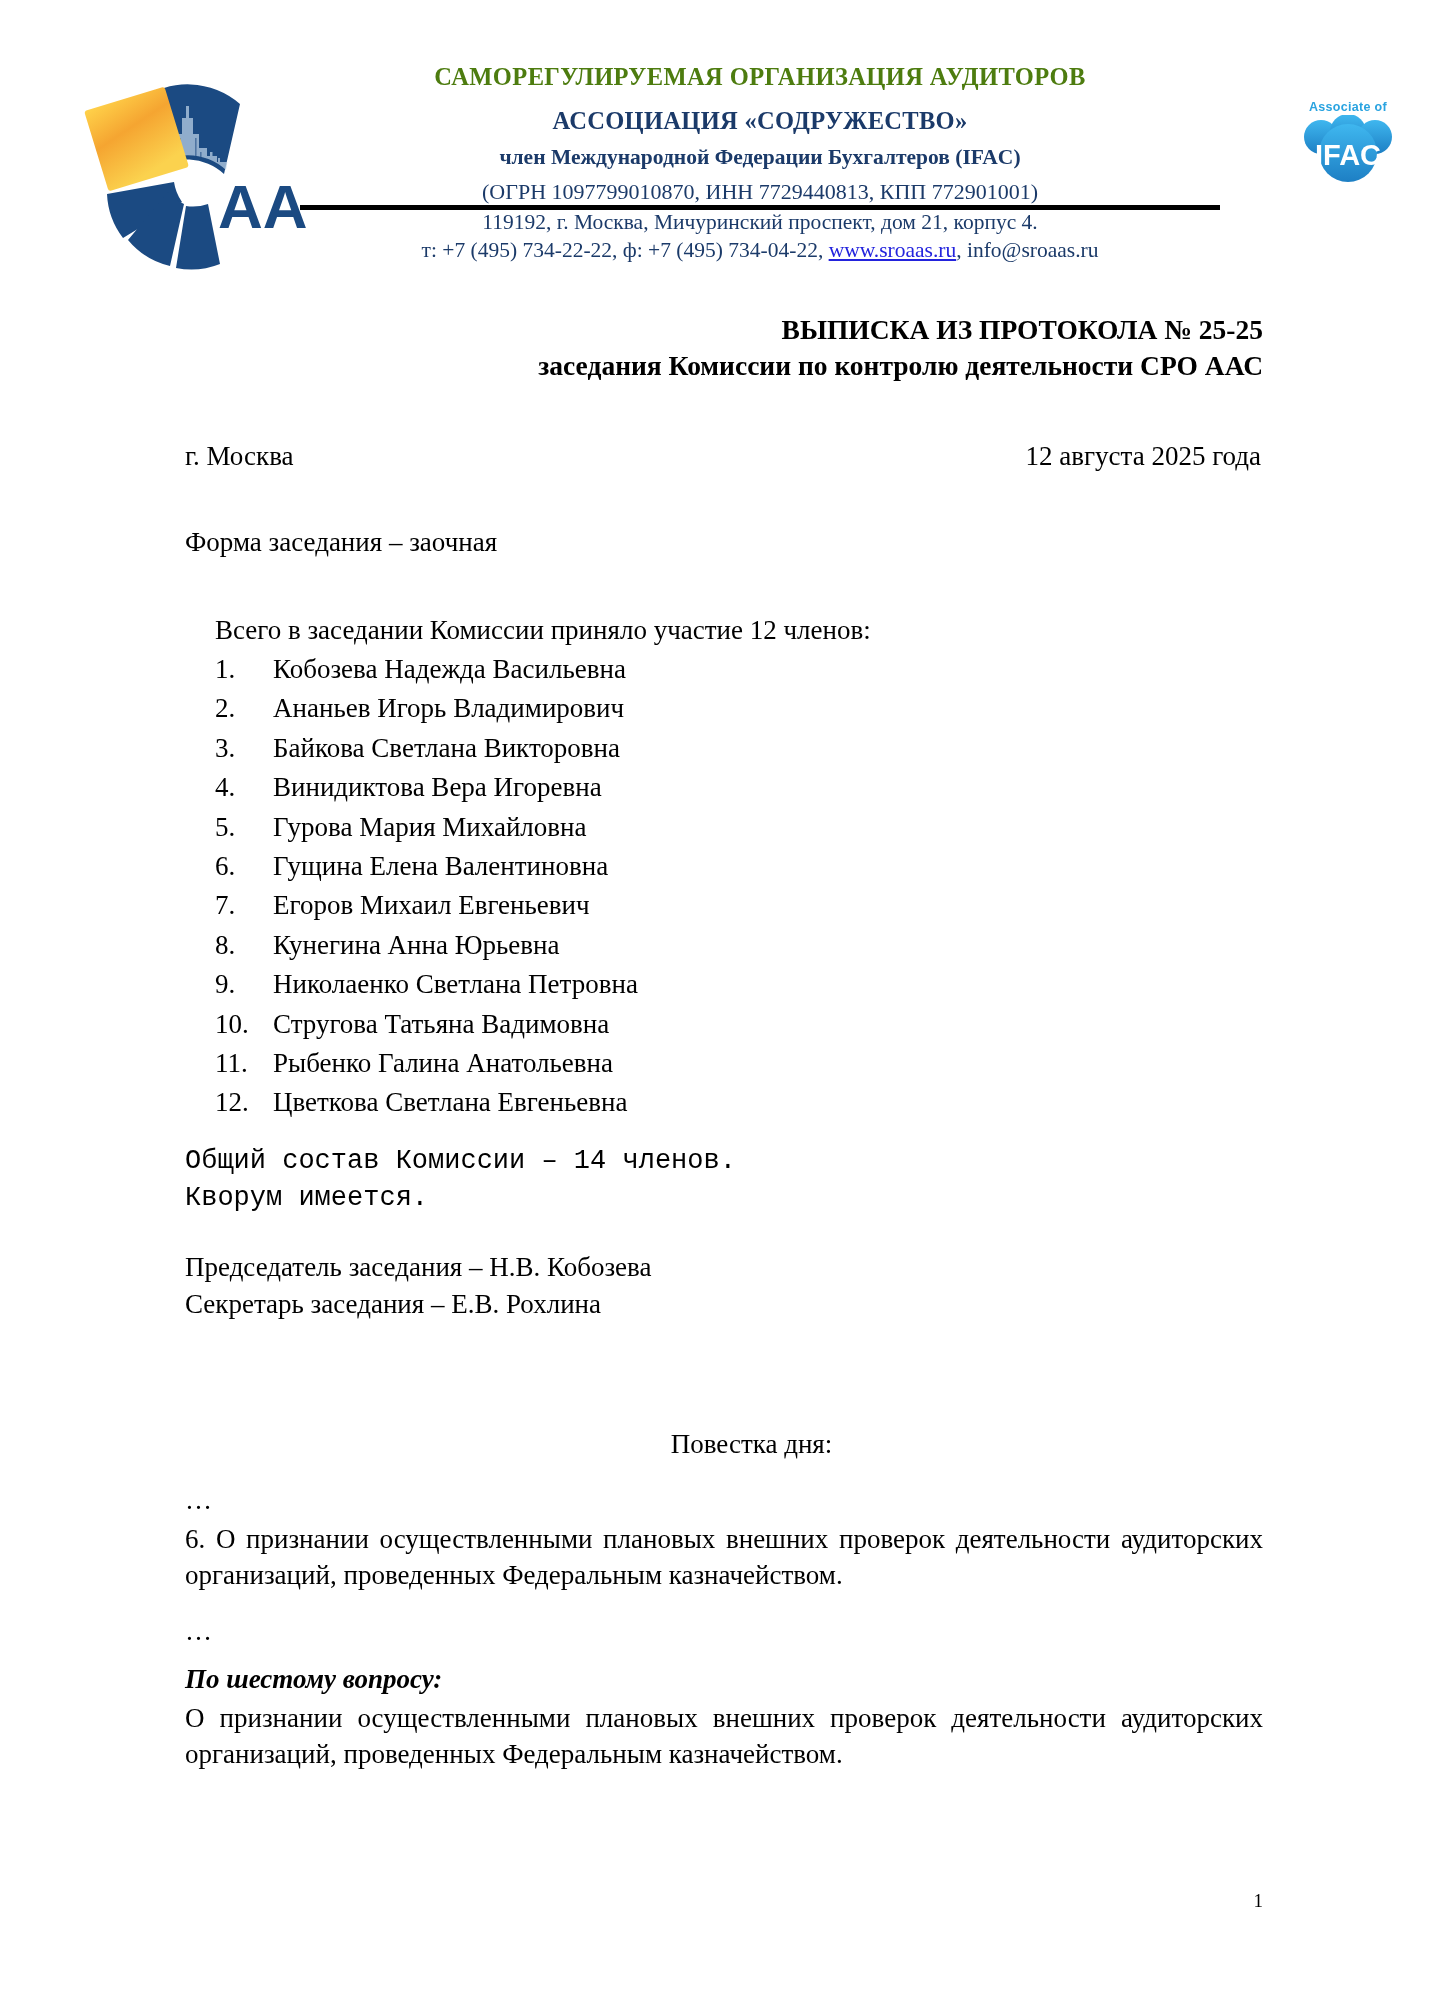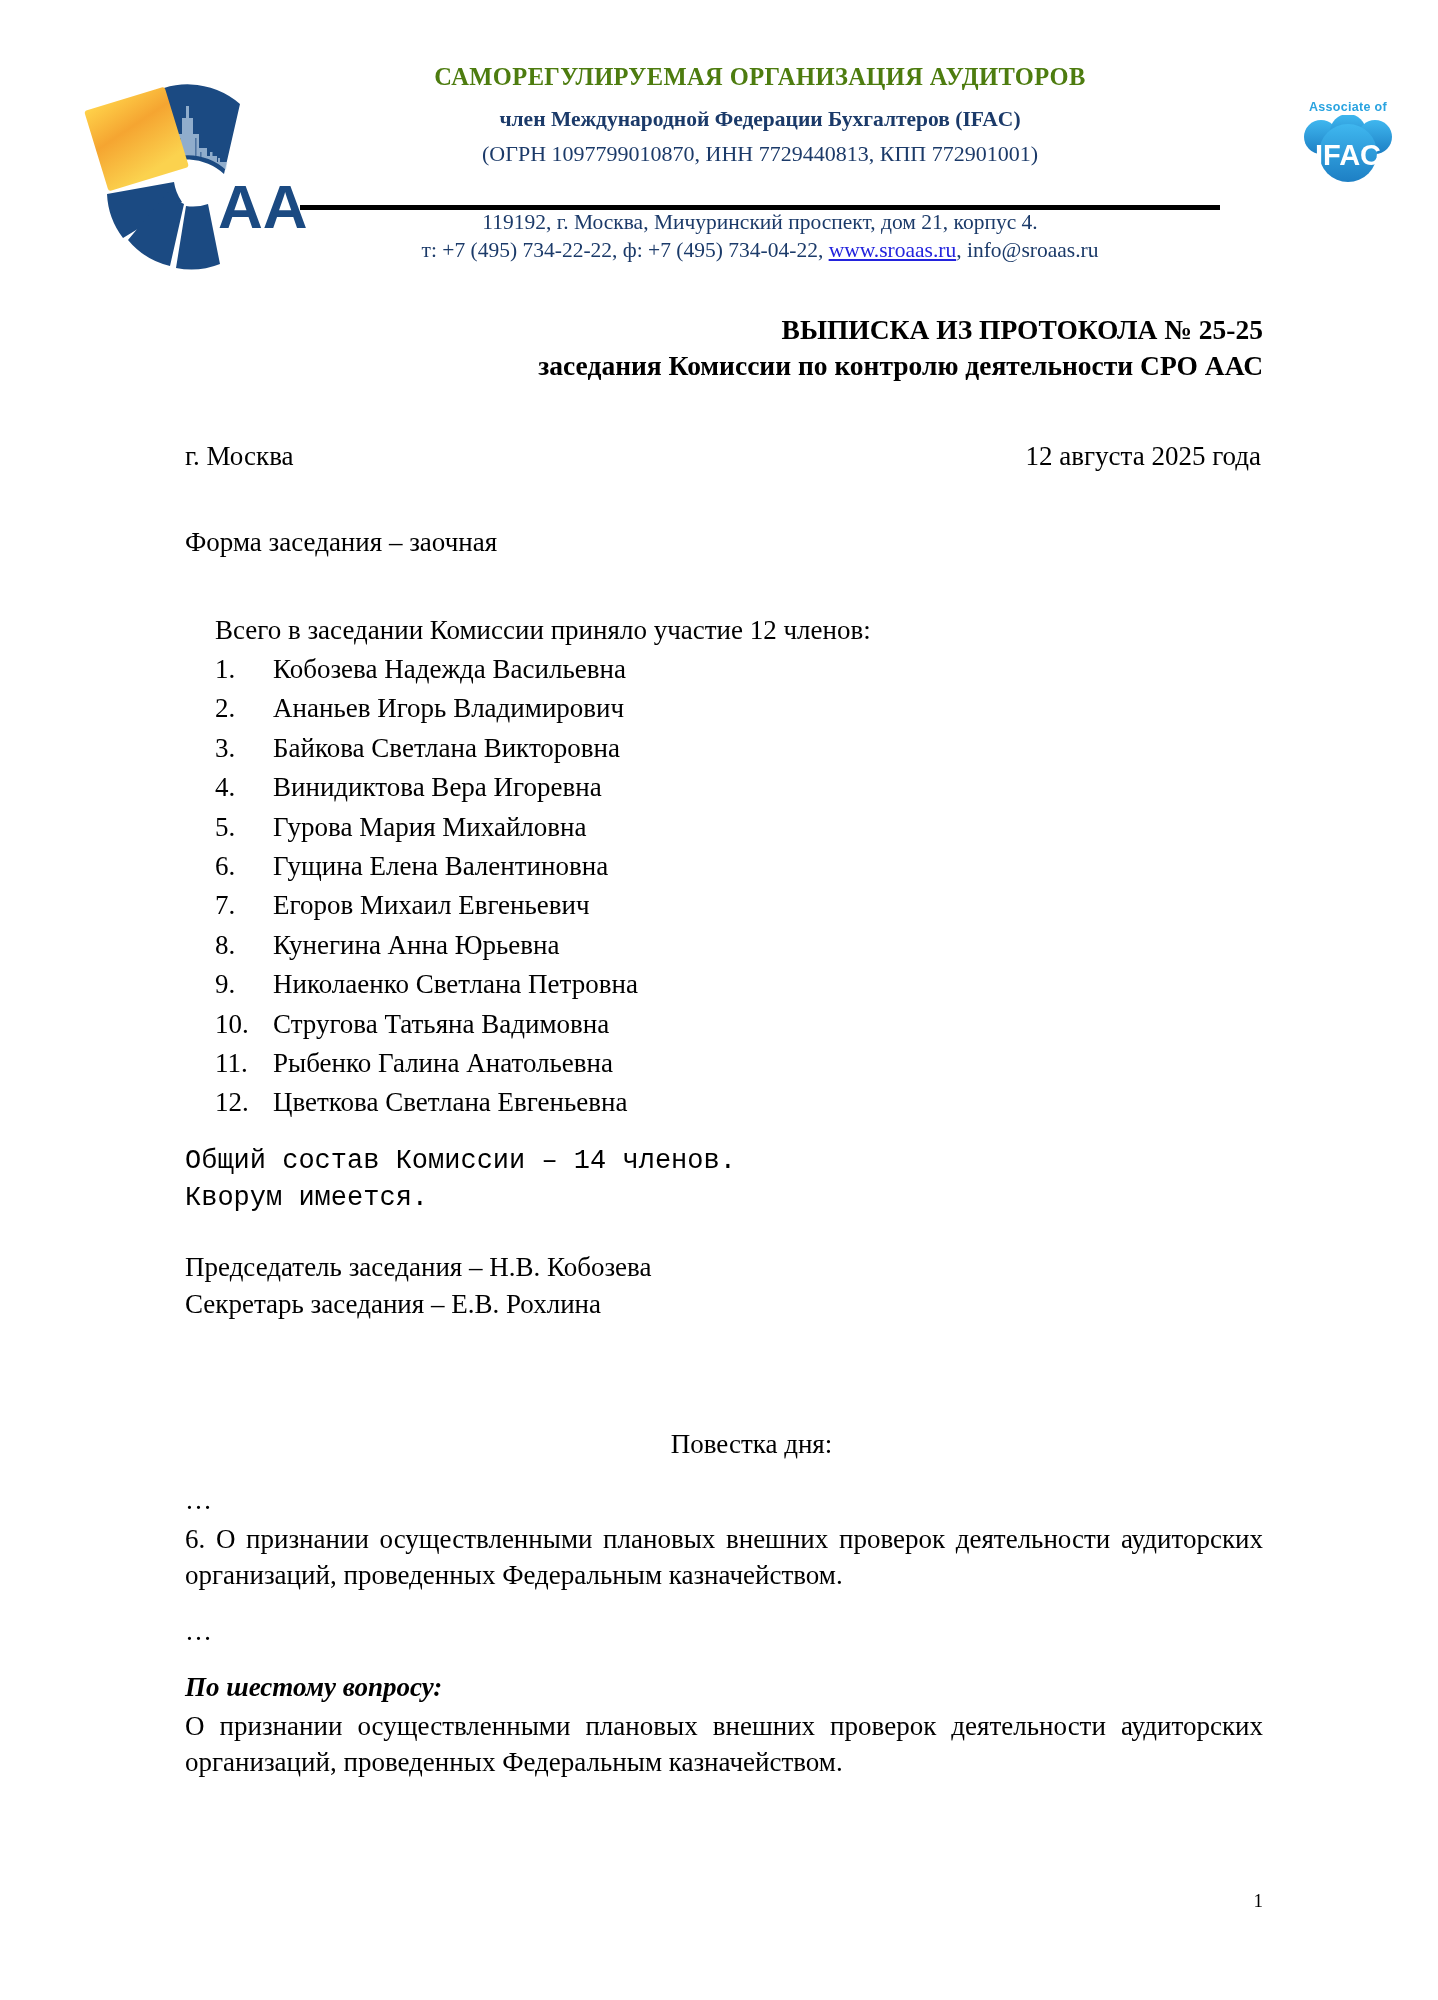--- a/index.html
+++ b/index.html
@@ -213,21 +213,21 @@
     line-height: 1.34;
     padding-left: 5px;
     margin-top: 2px;
   }
 
   .q-heading {
     font-weight: bold;
     font-style: italic;
     font-size: 27px;
     padding-left: 5px;
-    margin-top: 20px;
+    margin-top: 12px;
   }
 
   .page-num {
     position: absolute;
     right: 175px;
     bottom: 88px;
     font-size: 19px;
   }
 </style>
 </head>
@@ -289,20 +289,21 @@
           <path d="M44 160 A78 78 0 0 0 86 186 L100 124 A46 46 0 0 1 84 112 Z" fill="#1b4a82" transform="translate(6,2)"></path>
           <path d="M96 190 A78 78 0 0 0 140 186 L128 126 A46 46 0 0 1 106 128 Z" fill="#1b4a82" transform="translate(2,0)"></path>
         </g>
 
         <text x="140" y="150" font-family="Liberation Sans, DejaVu Sans, sans-serif" font-size="62" font-weight="bold" fill="#1b4a82">ААС</text>
       </svg>
     </div>
 
     <div class="header-text">
       <div class="org-line1">САМОРЕГУЛИРУЕМАЯ ОРГАНИЗАЦИЯ АУДИТОРОВ</div>
+      <div class="org-line2">АССОЦИАЦИЯ «СОДРУЖЕСТВО»</div>
       <div class="org-line3">член Международной Федерации Бухгалтеров (IFAC)</div>
       <div class="org-line4">(ОГРН 1097799010870, ИНН 7729440813, КПП 772901001)</div>
     </div>
 
     <div class="hr-rule"></div>
 
     <div class="addr-block">
       <div class="line1">119192, г. Москва, Мичуринский проспект, дом 21, корпус 4.</div>
       <div class="line2"><span>т: +7 (495) 734-22-22, ф: +7 (495) 734-04-22, </span><a href="#" class="addr-link">www.sroaas.ru</a><span>, </span><span class="addr-email">info@sroaas.ru</span></div>
     </div>

